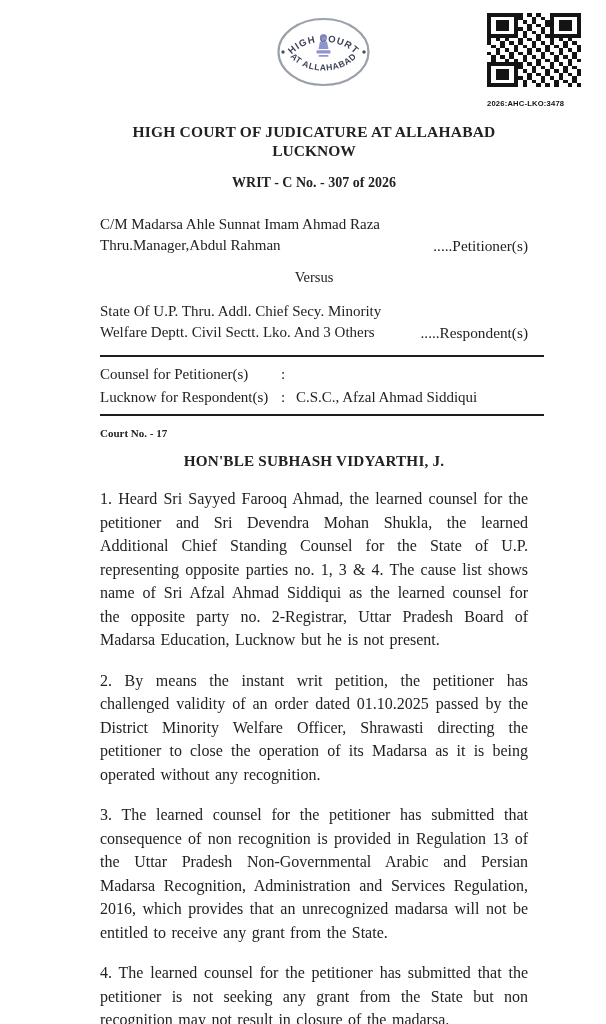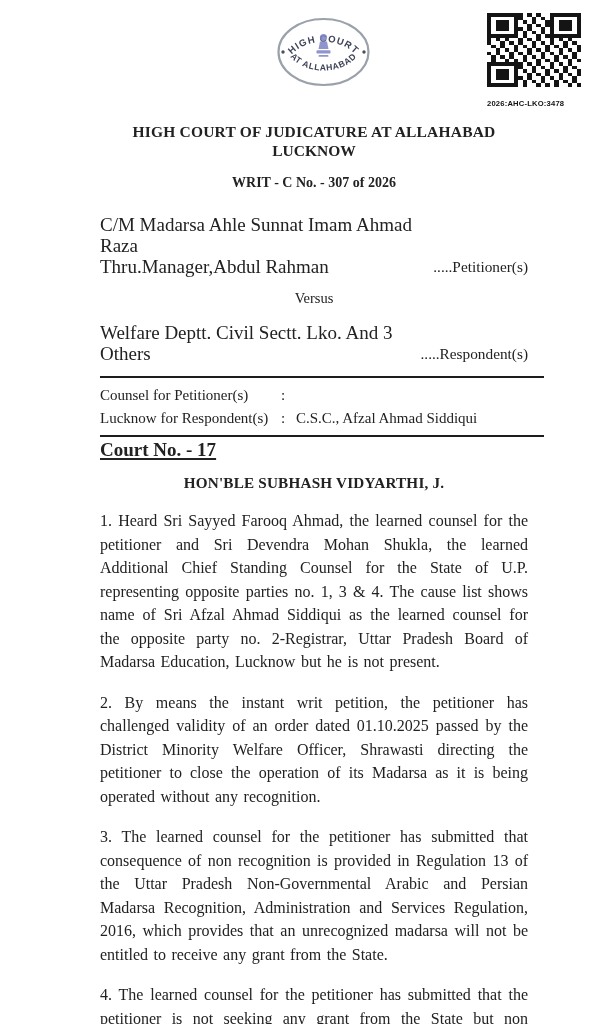--- a/index.html
+++ b/index.html
@@ -45,38 +45,37 @@
     font-size: 15.5px;
     line-height: 19px;
     letter-spacing: 0.2px;
     margin-top: 14px;
   }
   .court-title-2 { text-align: center; font-weight: bold; font-size: 15.5px; line-height: 19px; }
   .case-no { text-align: center; font-weight: bold; font-size: 14px; margin-top: 15px; }
 
   .party { display: flex; justify-content: space-between; align-items: flex-end; margin-top: 23px; }
   .party.respondent { margin-top: 15px; }
-  .party-name { font-size: 19px; line-height: 21px; }
+  .party-name { font-size: 15px; line-height: 21px; }
   .party-label { font-size: 15.3px; white-space: nowrap; padding-bottom: 1px; }
   .versus { text-align: center; font-size: 14.5px; margin-top: 13px; }
 
   .rule { border-top: 2px solid #1d1d1d; width: calc(100% + 16px); margin-top: 12px; }
   .rule.rule-2 { margin-top: 7px; }
 
   .counsel-row { display: flex; align-items: flex-start; margin-top: 7px; font-size: 15px; line-height: 20px; }
   .counsel-row + .counsel-row { margin-top: 3px; }
   .counsel-label { width: 170px; flex: none; }
   .counsel-colon { width: 26px; flex: none; text-align: center; }
   .counsel-value { flex: 1; text-align: justify; }
 
   .court-no {
-    margin-top: 2px;
+    margin-top: 11px;
     font-weight: bold;
-    font-size: 19px;
-    text-decoration: underline;
+    font-size: 11px;
     text-decoration-thickness: 1.5px;
     text-underline-offset: 2px;
   }
   .judge { margin-top: 13px; text-align: center; font-weight: bold; font-size: 15.2px; letter-spacing: 0.2px; }
 
   .body-para {
     margin: 17px 0 0 0;
     text-align: justify;
     font-size: 16px;
     line-height: 23.5px;
@@ -356,20 +355,21 @@
         <div>C/M Madarsa Ahle Sunnat Imam Ahmad Raza</div>
         <div>Thru.Manager,Abdul Rahman</div>
       </div>
       <div class="party-label">.....Petitioner(s)</div>
     </div>
 
     <div class="versus">Versus</div>
 
     <div class="party respondent">
       <div class="party-name">
+        <div>State Of U.P. Thru. Addl. Chief Secy. Minority</div>
         <div>Welfare Deptt. Civil Sectt. Lko. And 3 Others</div>
       </div>
       <div class="party-label">.....Respondent(s)</div>
     </div>
 
     <div class="rule"></div>
 
     <div class="counsel-row">
       <div class="counsel-label">Counsel for Petitioner(s)</div>
       <div class="counsel-colon">:</div>

